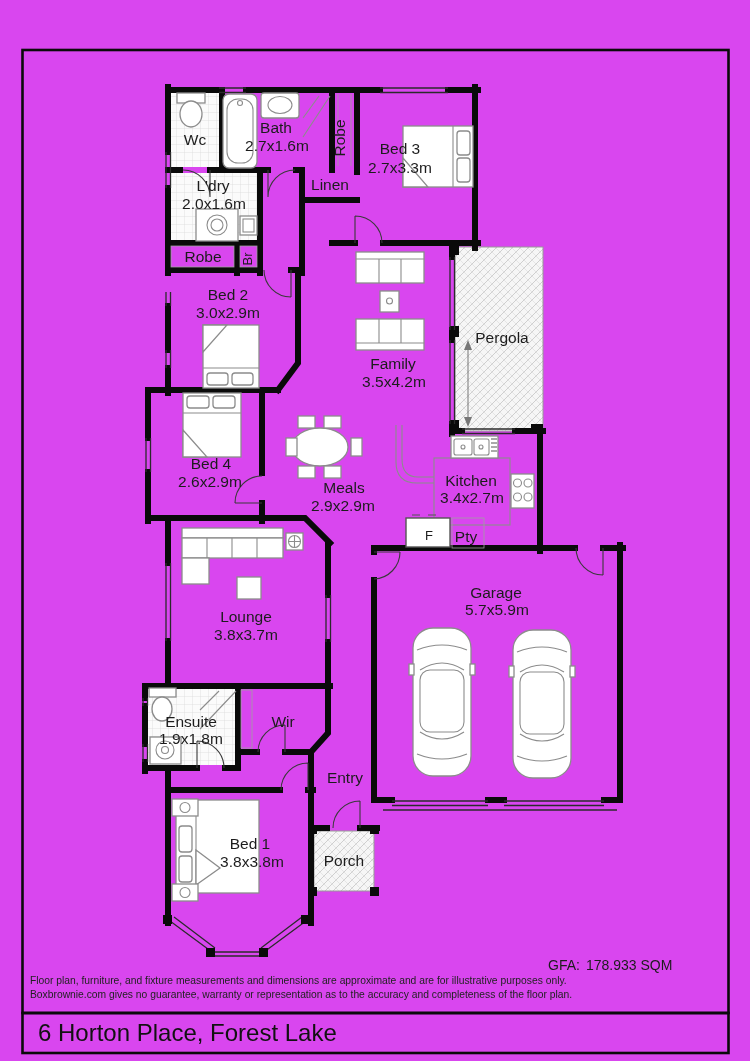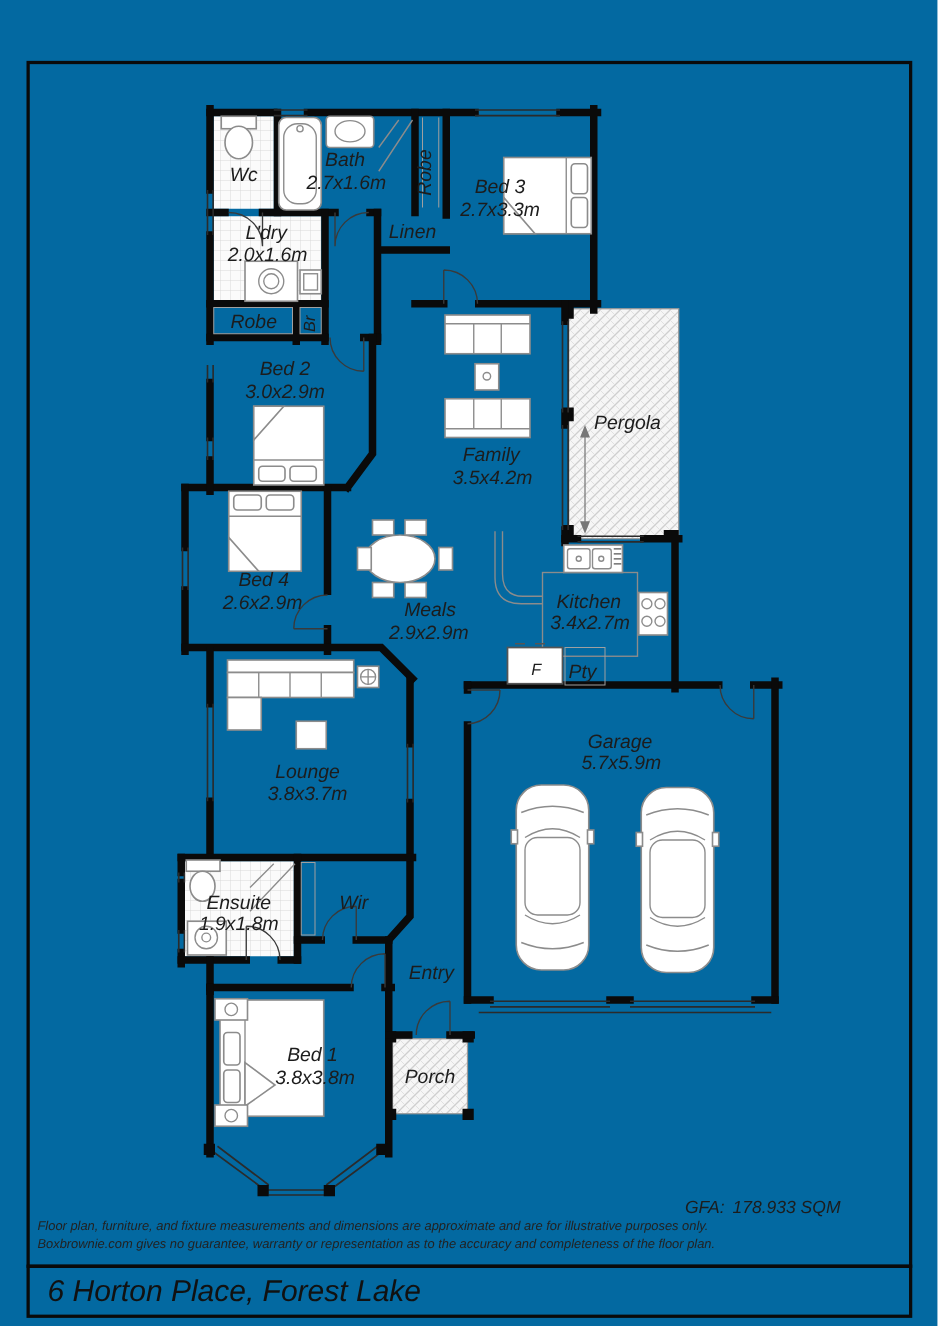--- a/index.html
+++ b/index.html
@@ -1,17 +1,17 @@
 <!DOCTYPE html>
 <html><head>
 <meta charset="utf-8">
 <style>
   html,body{margin:0;padding:0;background:#ffffff;}
-  .page{width:750px;height:1061px;position:relative;background:#0369a1;
-        font-family:"Liberation Sans", sans-serif;font-style:italic;}
+  .page{width:750px;height:1061px;position:relative;background:#d946ef;
+        font-family:"Liberation Sans", sans-serif;}
   svg{display:block;}
   text{fill:#1c1c1c;font-family:"Liberation Sans", sans-serif;}
   .room-name{font-size:15.5px;text-anchor:middle;}
   .room-dims{font-size:15.5px;text-anchor:middle;}
   .small-label{font-size:13px;text-anchor:middle;}
   .gfa{font-size:14px;}
   .disclaimer{font-size:10.3px;fill:#222;}
   .title{font-size:24px;fill:#111;}
   .wall{stroke:#0a0a0a;stroke-width:6;stroke-linecap:square;fill:none;}
   .frame{stroke:#0a0a0a;stroke-width:2.6;fill:none;}

